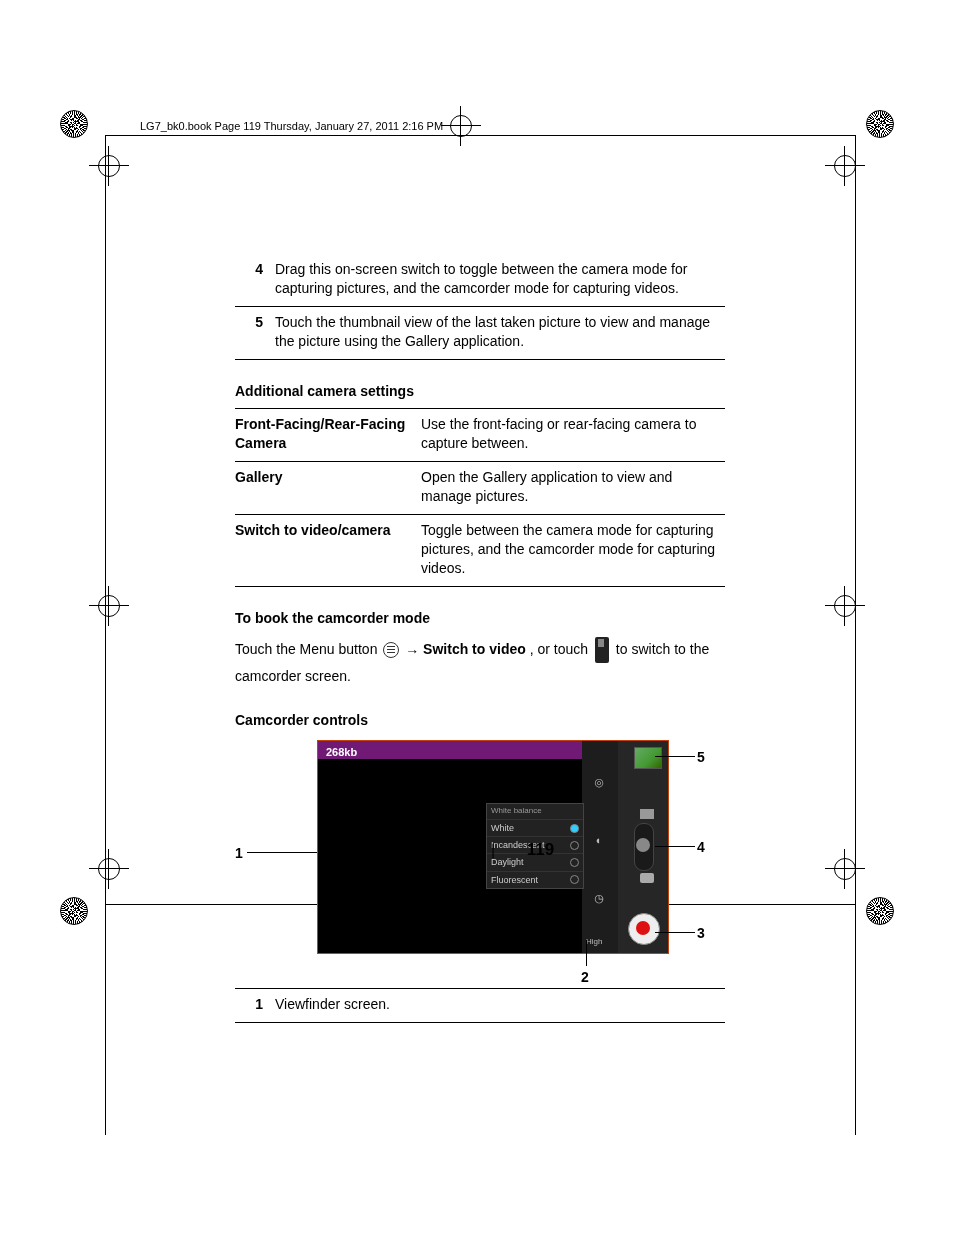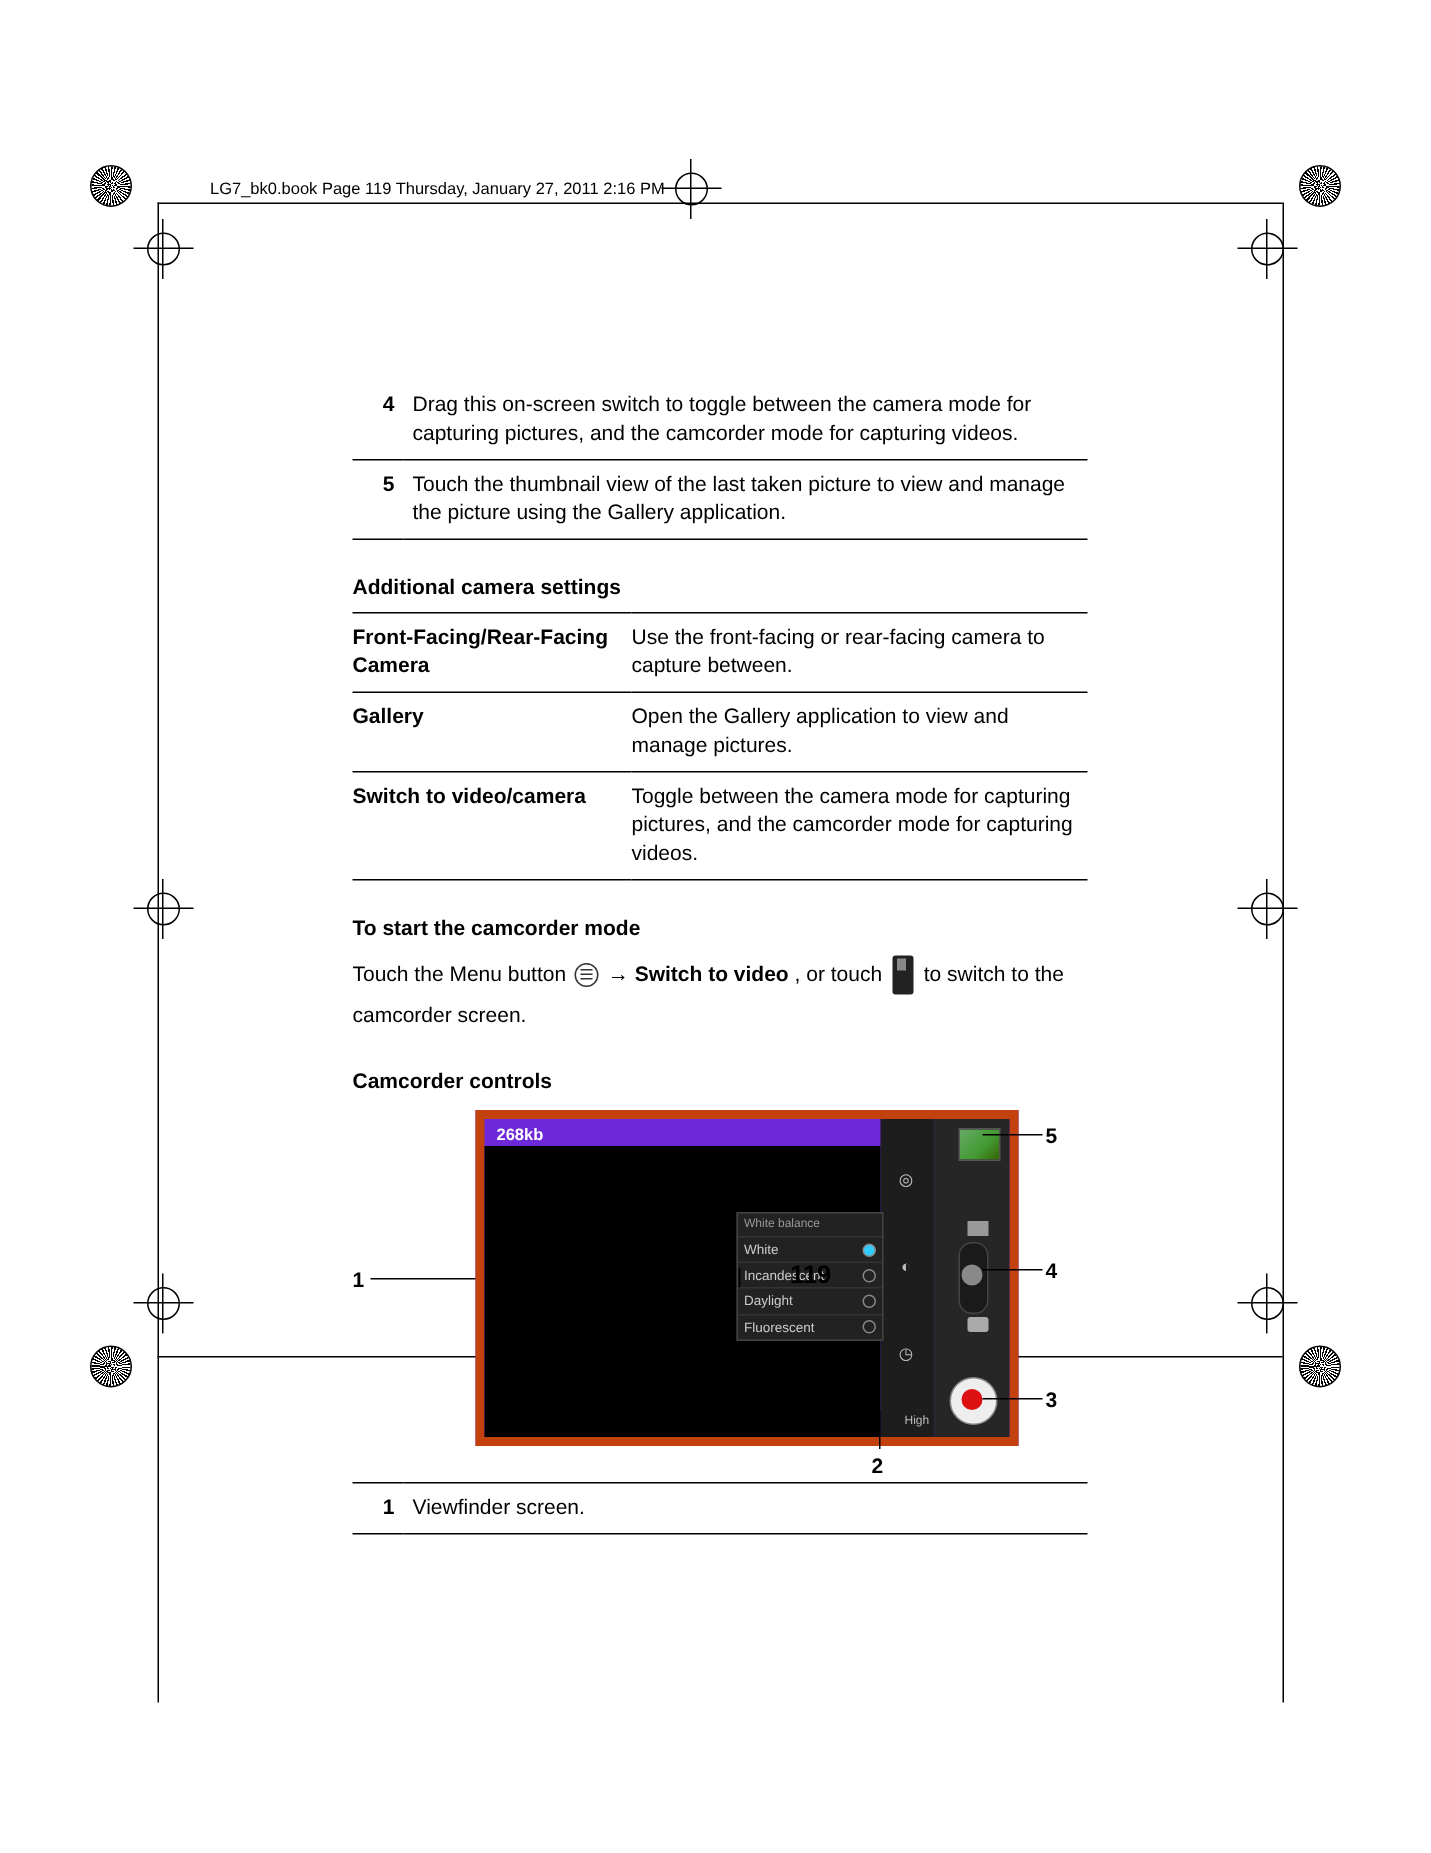--- a/index.html
+++ b/index.html
@@ -100,22 +100,22 @@
     margin-top: 10px;
     margin-bottom: 8px;
     height: 240px;
   }
   .camcorder-screenshot {
     position: absolute;
     left: 82px;
     top: 0;
     width: 350px;
     height: 212px;
-    background: #6d28d9;
-    border: 6px solid #c2410c;
+    background: #701a75;
+    border: 1px solid #c2410c;
     color: #ddd;
     font-size: 10px;
   }
   .cc-sizebadge {
     position: absolute;
     top: 4px; left: 8px;
     color: #fff;
     font-weight: 700;
     font-size: 11px;
   }
@@ -223,21 +223,21 @@
     position:absolute;
     left: 274px;
     width:14px; height:14px;
     color:#bbb;
     text-align:center;
     line-height:14px;
     font-size:11px;
   }
   .cc-high {
     position:absolute;
-    left: 280px; bottom:6px;
+    left: 268px; bottom:6px;
     font-size:8px;
     color:#bbb;
   }
   .callout {
     position: absolute;
     font-weight: 700;
     font-size: 14px;
   }
   .callout-line-h {
     position:absolute;
@@ -384,21 +384,21 @@
       <td class="settings-label">Gallery</td>
       <td>Open the Gallery application to view and manage pictures.</td>
     </tr>
     <tr>
       <td class="settings-label">Switch to video/camera</td>
       <td>Toggle between the camera mode for capturing pictures, and the camcorder mode for capturing videos.</td>
     </tr>
   </tbody>
       </table>
 
-  <div class="section-bold">To start the camcorder mode</div>
+  <div class="section-bold">To book the camcorder mode</div>
 
   <div class="para" style="line-height:1.9">
     <span>Touch the Menu button </span>
     <span class="menu-icon"></span>
     <span class="inline-arrow">→ </span>
     <b>Switch to video</b>
     <span>, or touch </span>
     <span class="inline-switch-icon"></span>
     <span> to switch to the camcorder screen.</span>
   </div>

